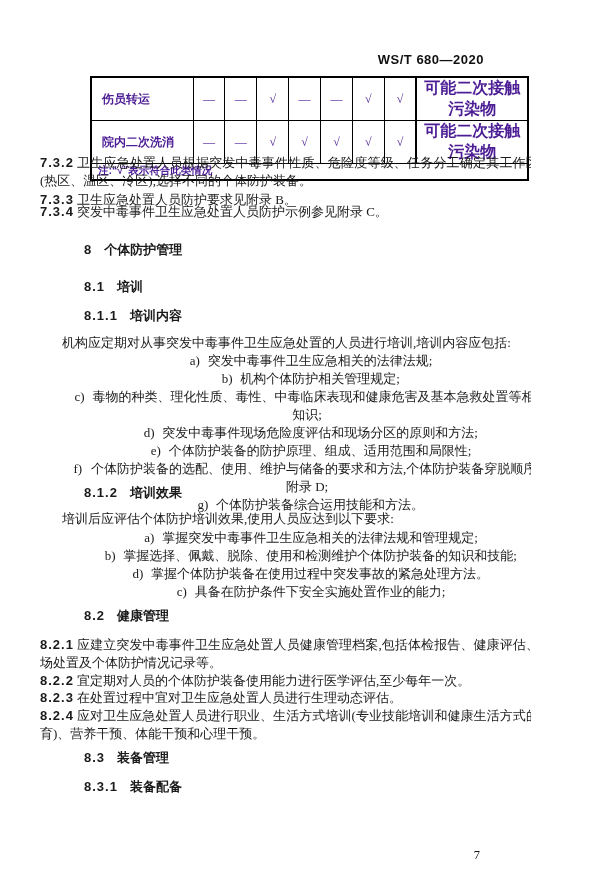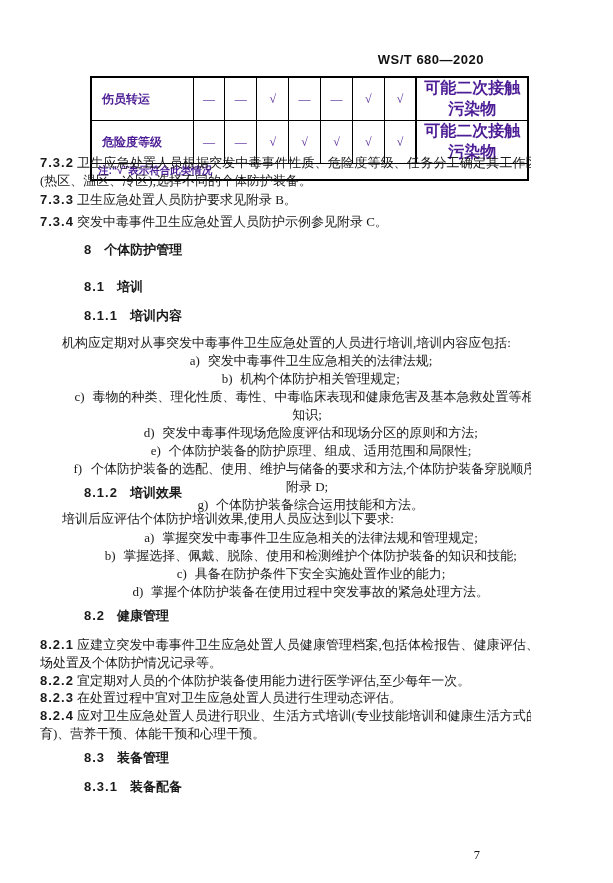--- a/index.html
+++ b/index.html
@@ -126,21 +126,21 @@
       <td class="mk">—</td>
       <td class="mk">—</td>
       <td class="mk">√</td>
       <td class="mk">—</td>
       <td class="mk">—</td>
       <td class="mk">√</td>
       <td class="mk">√</td>
       <td class="rem">可能二次接触污染物</td>
     </tr>
     <tr class="r2">
-      <td class="lbl">危险度等级</td>
+      <td class="lbl">院内二次洗消</td>
       <td class="mk">—</td>
       <td class="mk">—</td>
       <td class="mk">√</td>
       <td class="mk">√</td>
       <td class="mk">√</td>
       <td class="mk">√</td>
       <td class="mk">√</td>
       <td class="rem">可能二次接触污染物</td>
     </tr>
     <tr class="rnote">
@@ -150,21 +150,21 @@
     </table>
 
   <div class="blk" style="top:154px">
     <span class="num">7.3.2</span><span>卫生应急处置人员根据突发中毒事件性质、危险度等级、任务分工确定其工作区域(热区、温区、冷区),选择不同的个体防护装备。</span>
   </div>
 
   <div class="blk" style="top:191px">
     <span class="num">7.3.3</span><span>卫生应急处置人员防护要求见附录 B。</span>
   </div>
 
-  <div class="blk" style="top:213px">
+  <div class="blk" style="top:203px">
     <span class="num">7.3.4</span><span>突发中毒事件卫生应急处置人员防护示例参见附录 C。</span>
   </div>
 
   <div class="blk heading" style="top:241px">
     <span class="num">8</span><span>个体防护管理</span>
   </div>
 
   <div class="blk heading" style="top:278px">
     <span class="num">8.1</span><span>培训</span>
   </div>
@@ -187,22 +187,22 @@
 
   <div class="blk heading" style="top:484px">
     <span class="num">8.1.2</span><span>培训效果</span>
   </div>
 
   <div class="blk indent" style="top:510px">培训后应评估个体防护培训效果,使用人员应达到以下要求:</div>
 
   <div class="blk indent" style="top:529px">
     <div class="li"><span class="m">a)</span><span>掌握突发中毒事件卫生应急相关的法律法规和管理规定;</span></div>
     <div class="li"><span class="m">b)</span><span>掌握选择、佩戴、脱除、使用和检测维护个体防护装备的知识和技能;</span></div>
+    <div class="li"><span class="m">d)</span><span>掌握个体防护装备在使用过程中突发事故的紧急处理方法。</span></div>
     <div class="li"><span class="m">c)</span><span>具备在防护条件下安全实施处置作业的能力;</span></div>
-    <div class="li"><span class="m">d)</span><span>掌握个体防护装备在使用过程中突发事故的紧急处理方法。</span></div>
   </div>
 
   <div class="blk heading" style="top:607px">
     <span class="num">8.2</span><span>健康管理</span>
   </div>
 
   <div class="blk" style="top:636px">
     <span class="num">8.2.1</span><span>应建立突发中毒事件卫生应急处置人员健康管理档案,包括体检报告、健康评估、现场处置及个体防护情况记录等。</span>
   </div>
 

